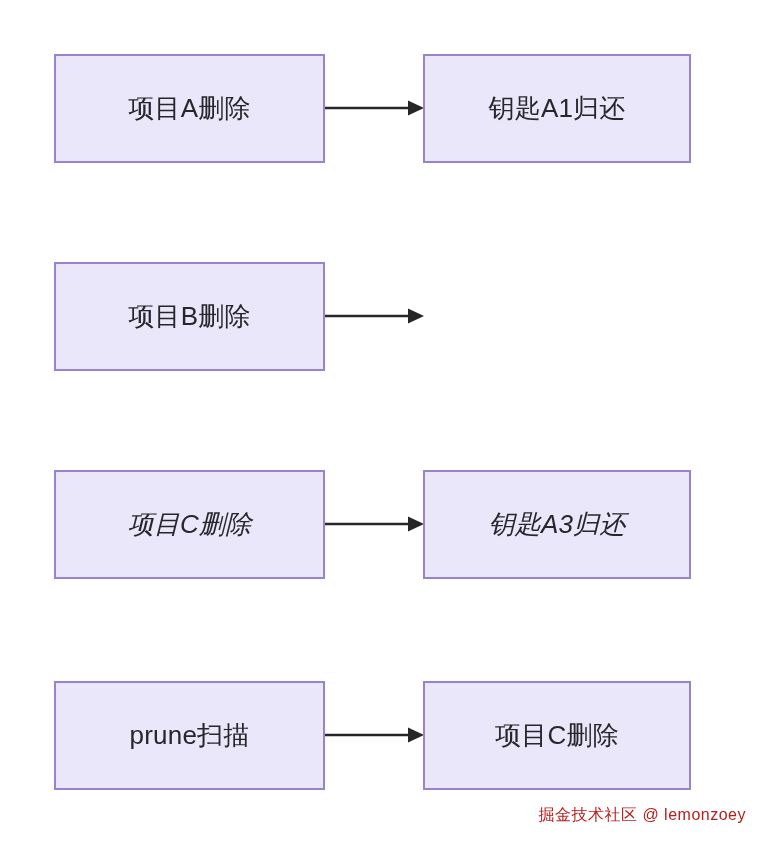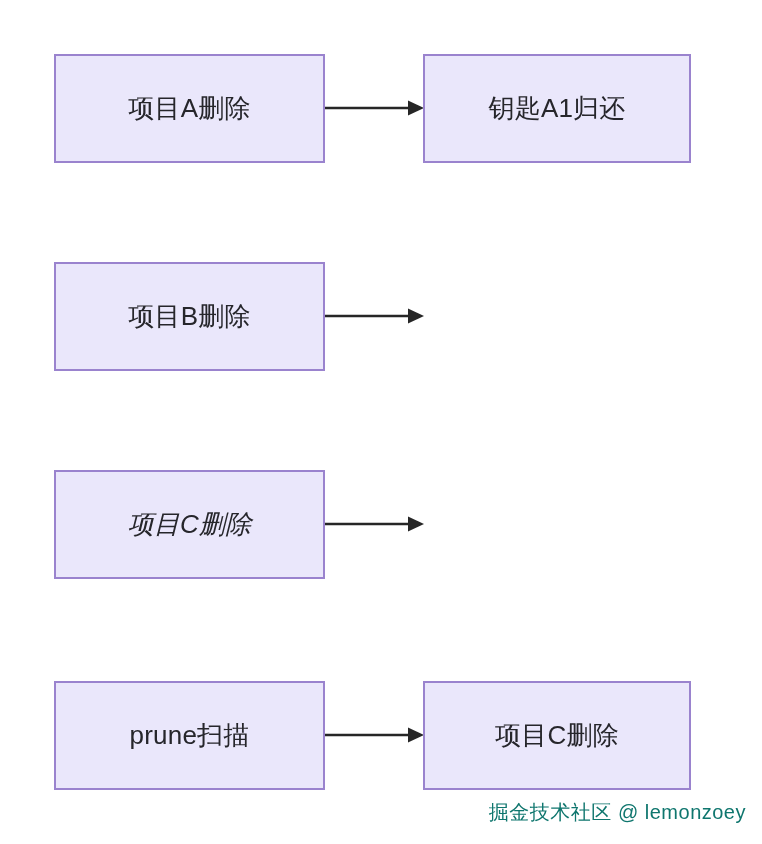--- a/index.html
+++ b/index.html
@@ -62,22 +62,22 @@
     width: 100px;
   }
   .edge svg {
     display: block;
     overflow: visible;
   }
   .watermark {
     position: absolute;
     right: 16px;
     bottom: 18px;
-    font-size: 20px;
-    color: #0f766e;
+    font-size: 16px;
+    color: #b91c1c;
     letter-spacing: 0.5px;
     white-space: nowrap;
   }
 </style>
 </head>
 <body>
 
 <div id="canvas">
 
   <div class="row" style="top:54px;">
@@ -110,20 +110,23 @@
   <div class="row" style="top:470px;font-style:italic;">
     <div class="node node-left">
       <span class="node-label">项目C删除</span>
     </div>
     <div class="edge edge-long">
       <svg width="100" height="22" viewBox="0 0 100 22" aria-hidden="true">
         <line x1="0" y1="11" x2="84" y2="11" stroke="#262626" stroke-width="2.6"></line>
         <polygon points="83,3.5 99,11 83,18.5" fill="#262626"></polygon>
       </svg>
     </div>
+    <div class="node node-right">
+      <span class="node-label">钥匙A3归还</span>
+    </div>
   </div>
 
   <div class="row" style="top:681px;padding-left:36px;">
     <div class="node node-left">
       <span class="node-label">prune扫描</span>
     </div>
     <div class="edge edge-long">
       <svg width="100" height="22" viewBox="0 0 100 22" aria-hidden="true">
         <line x1="0" y1="11" x2="84" y2="11" stroke="#262626" stroke-width="2.6"></line>
         <polygon points="83,3.5 99,11 83,18.5" fill="#262626"></polygon>

